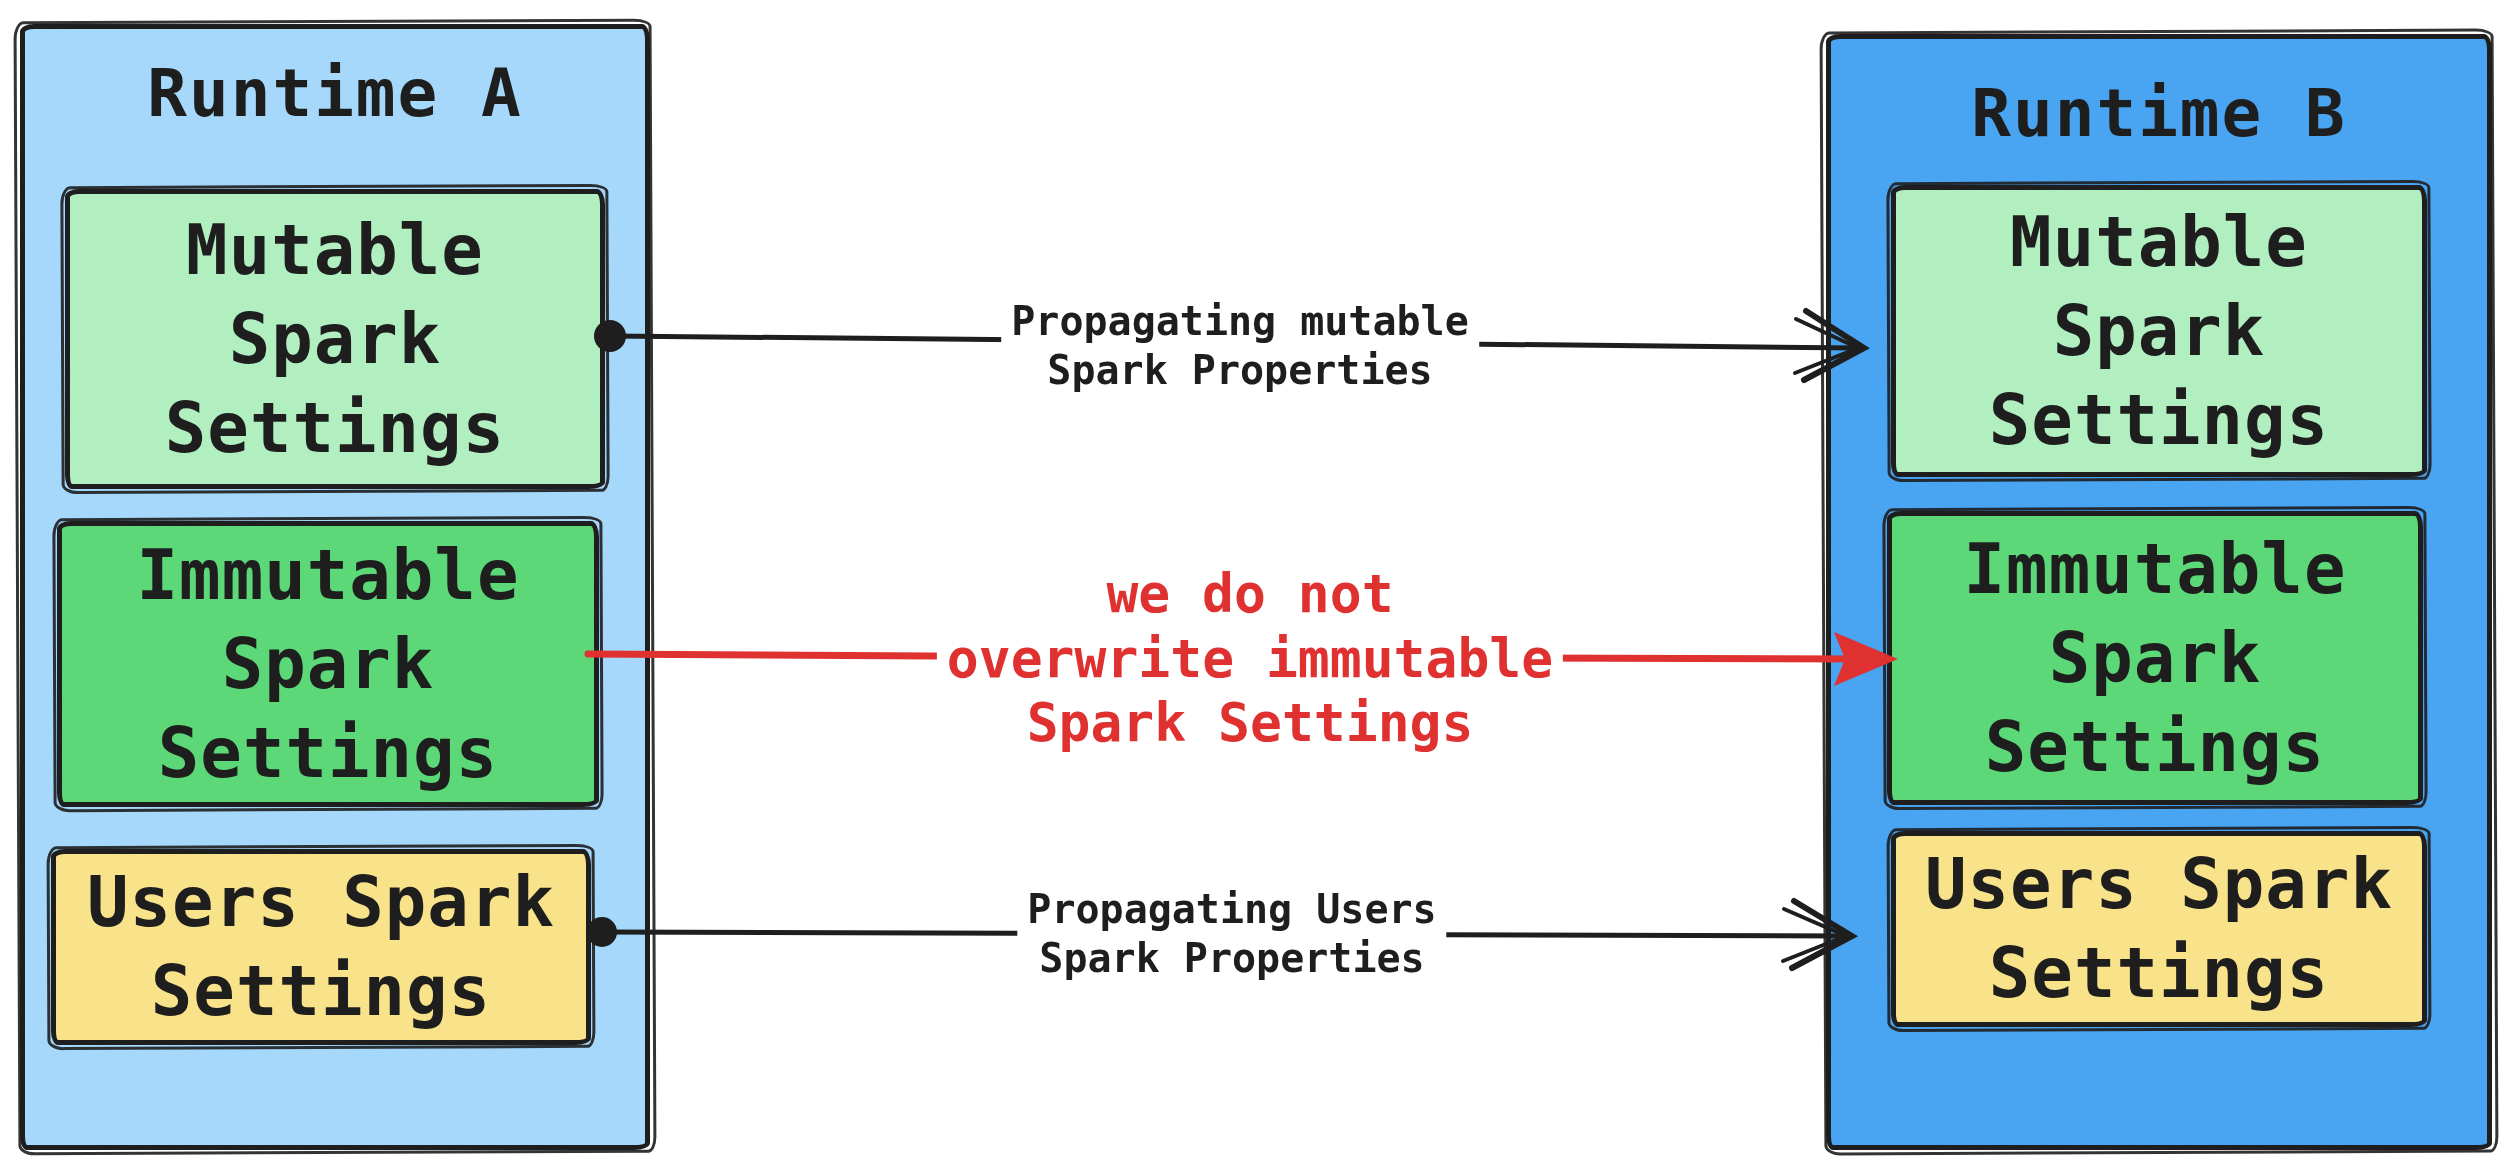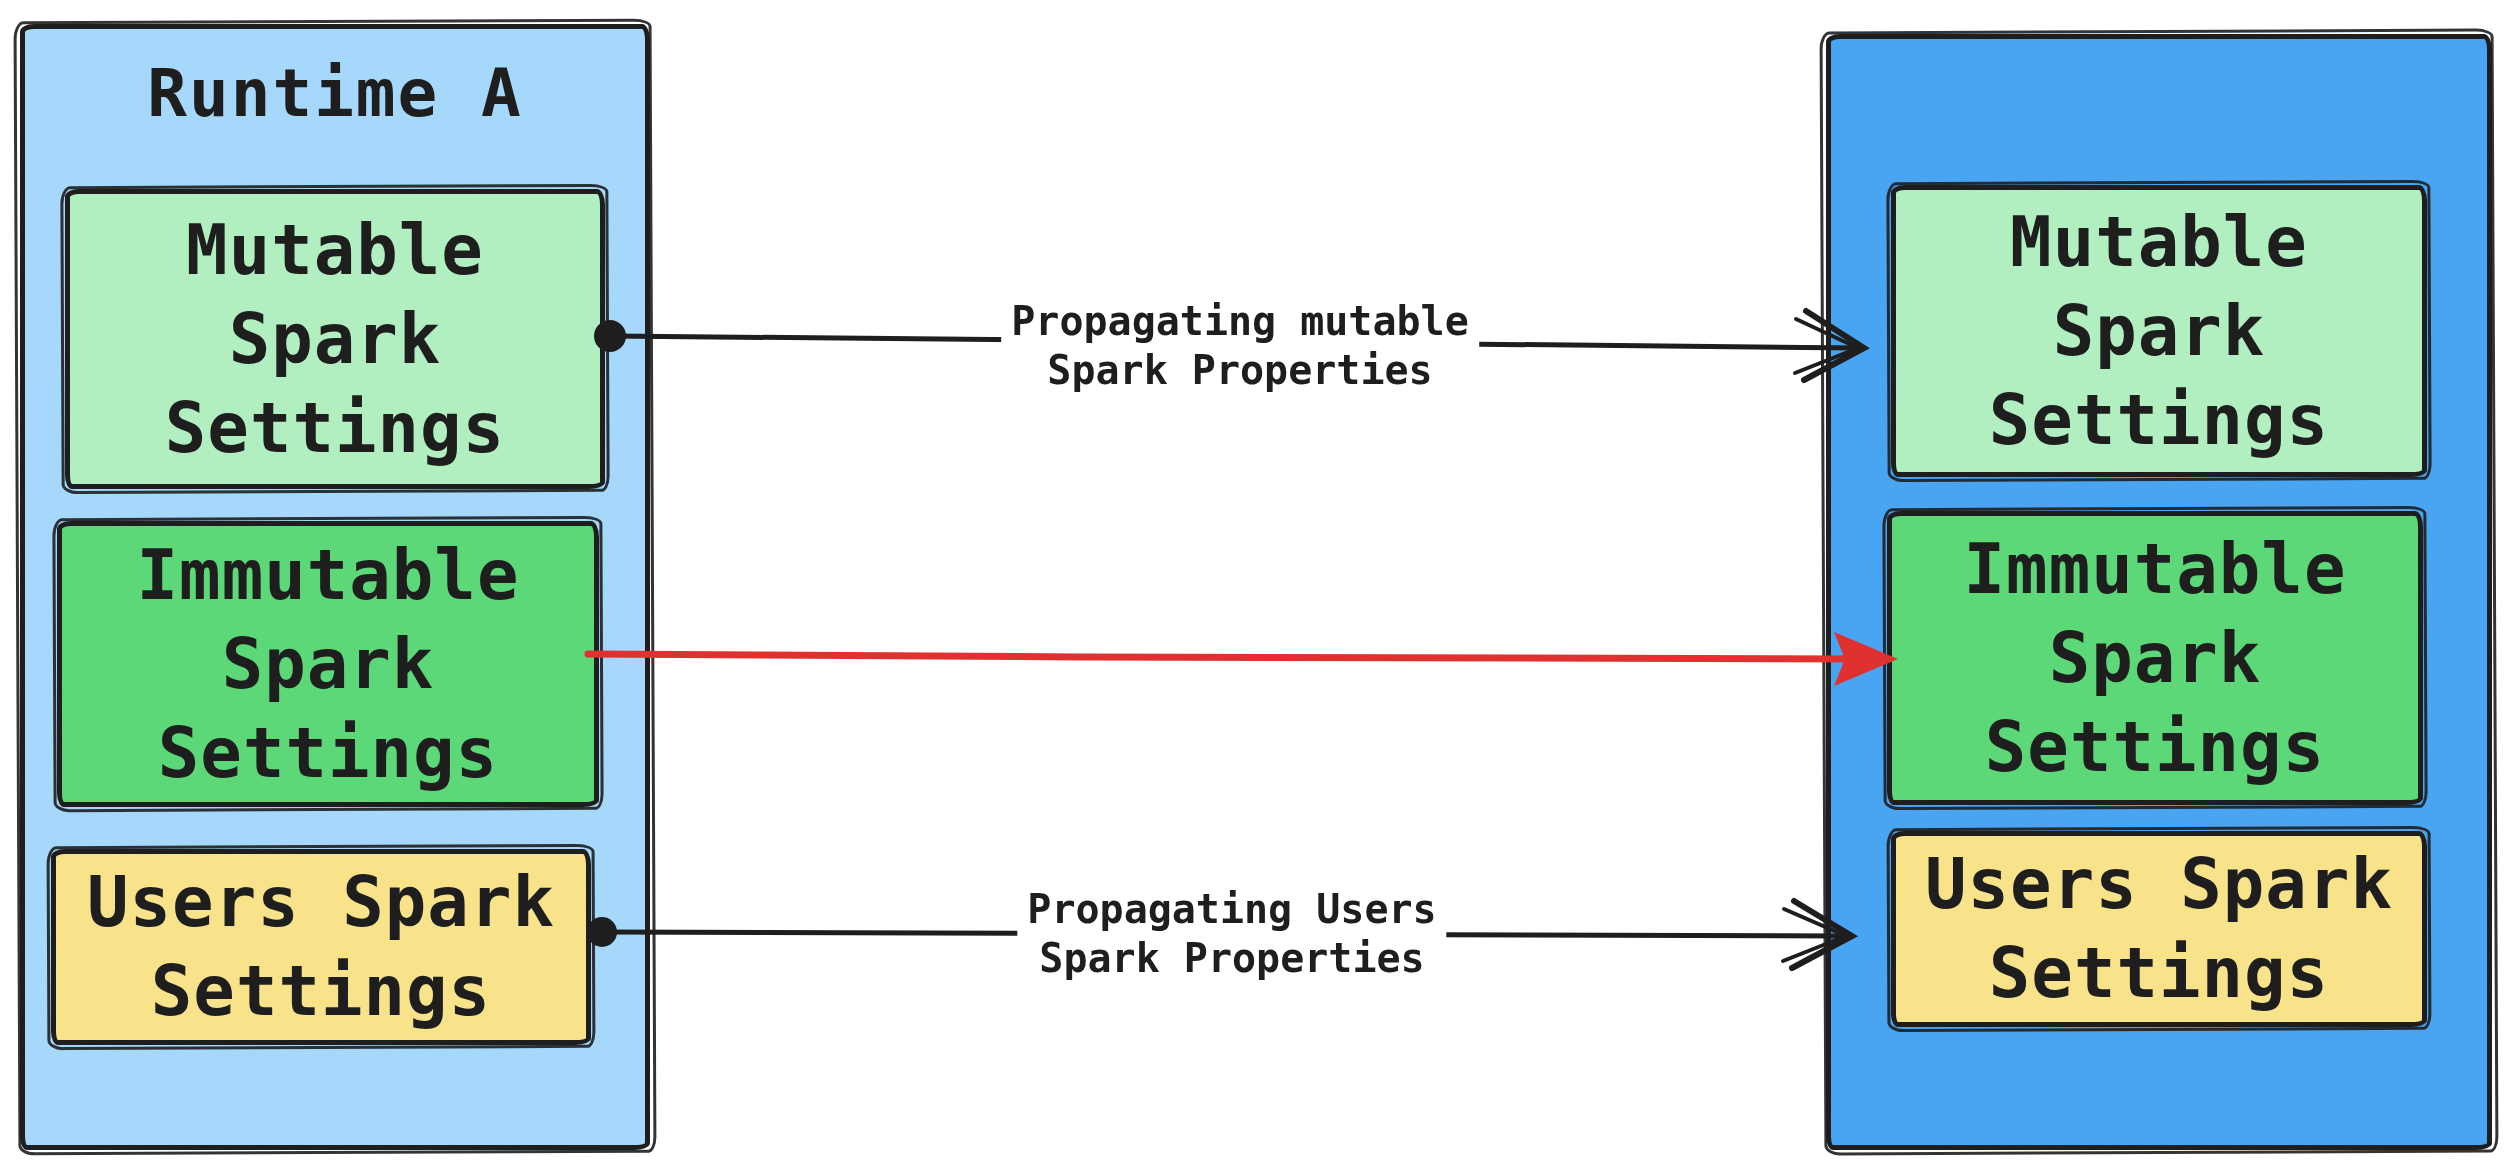--- a/index.html
+++ b/index.html
@@ -108,20 +108,21 @@
 Settings</div>
     </div>
 
     <div class="sketch box" style="left: 26px; top: 820px; width: 540px; height: 196px; background: rgb(249, 227, 138);">
       <div class="box-label">Users Spark
 Settings</div>
     </div>
   </div>
 
   <div class="sketch panel" style="left: 1826px; top: 34px; width: 666px; height: 1116px; background: rgb(73, 164, 242);">
+    <div class="panel-title" style="top:36px;">Runtime B</div>
 
     <div class="sketch box" style="left: 60px; top: 146px; width: 536px; height: 292px; background: rgb(178, 239, 192);">
       <div class="box-label">Mutable
 Spark
 Settings</div>
     </div>
 
     <div class="sketch box" style="left: 56px; top: 472px; width: 536px; height: 294px; background: rgb(92, 216, 120);">
       <div class="box-label">Immutable
 Spark
@@ -152,16 +153,19 @@
       <circle cx="602" cy="932" r="15" fill="currentColor" stroke="none"></circle>
       <path d="M 604 932 C 950 933, 1480 935, 1846 936" stroke-width="5"></path>
       <path d="M 1794 901 L 1852 936 L 1792 968" stroke-width="6"></path>
       <path d="M 1784 909 L 1846 936 L 1783 961" stroke-width="4"></path>
     </g>
   </svg>
 
   <div class="arrow-label black" style="left:1240px; top:346px;">Propagating mutable
 Spark Properties</div>
 
+  <div class="arrow-label red" style="left: 1250px; top: 659px; color: rgb(224, 49, 49);">we do not
+overwrite immutable
+Spark Settings</div>
 
   <div class="arrow-label black" style="left:1232px; top:934px;">Propagating Users
 Spark Properties</div>
 </div>
 
 </body></html>

